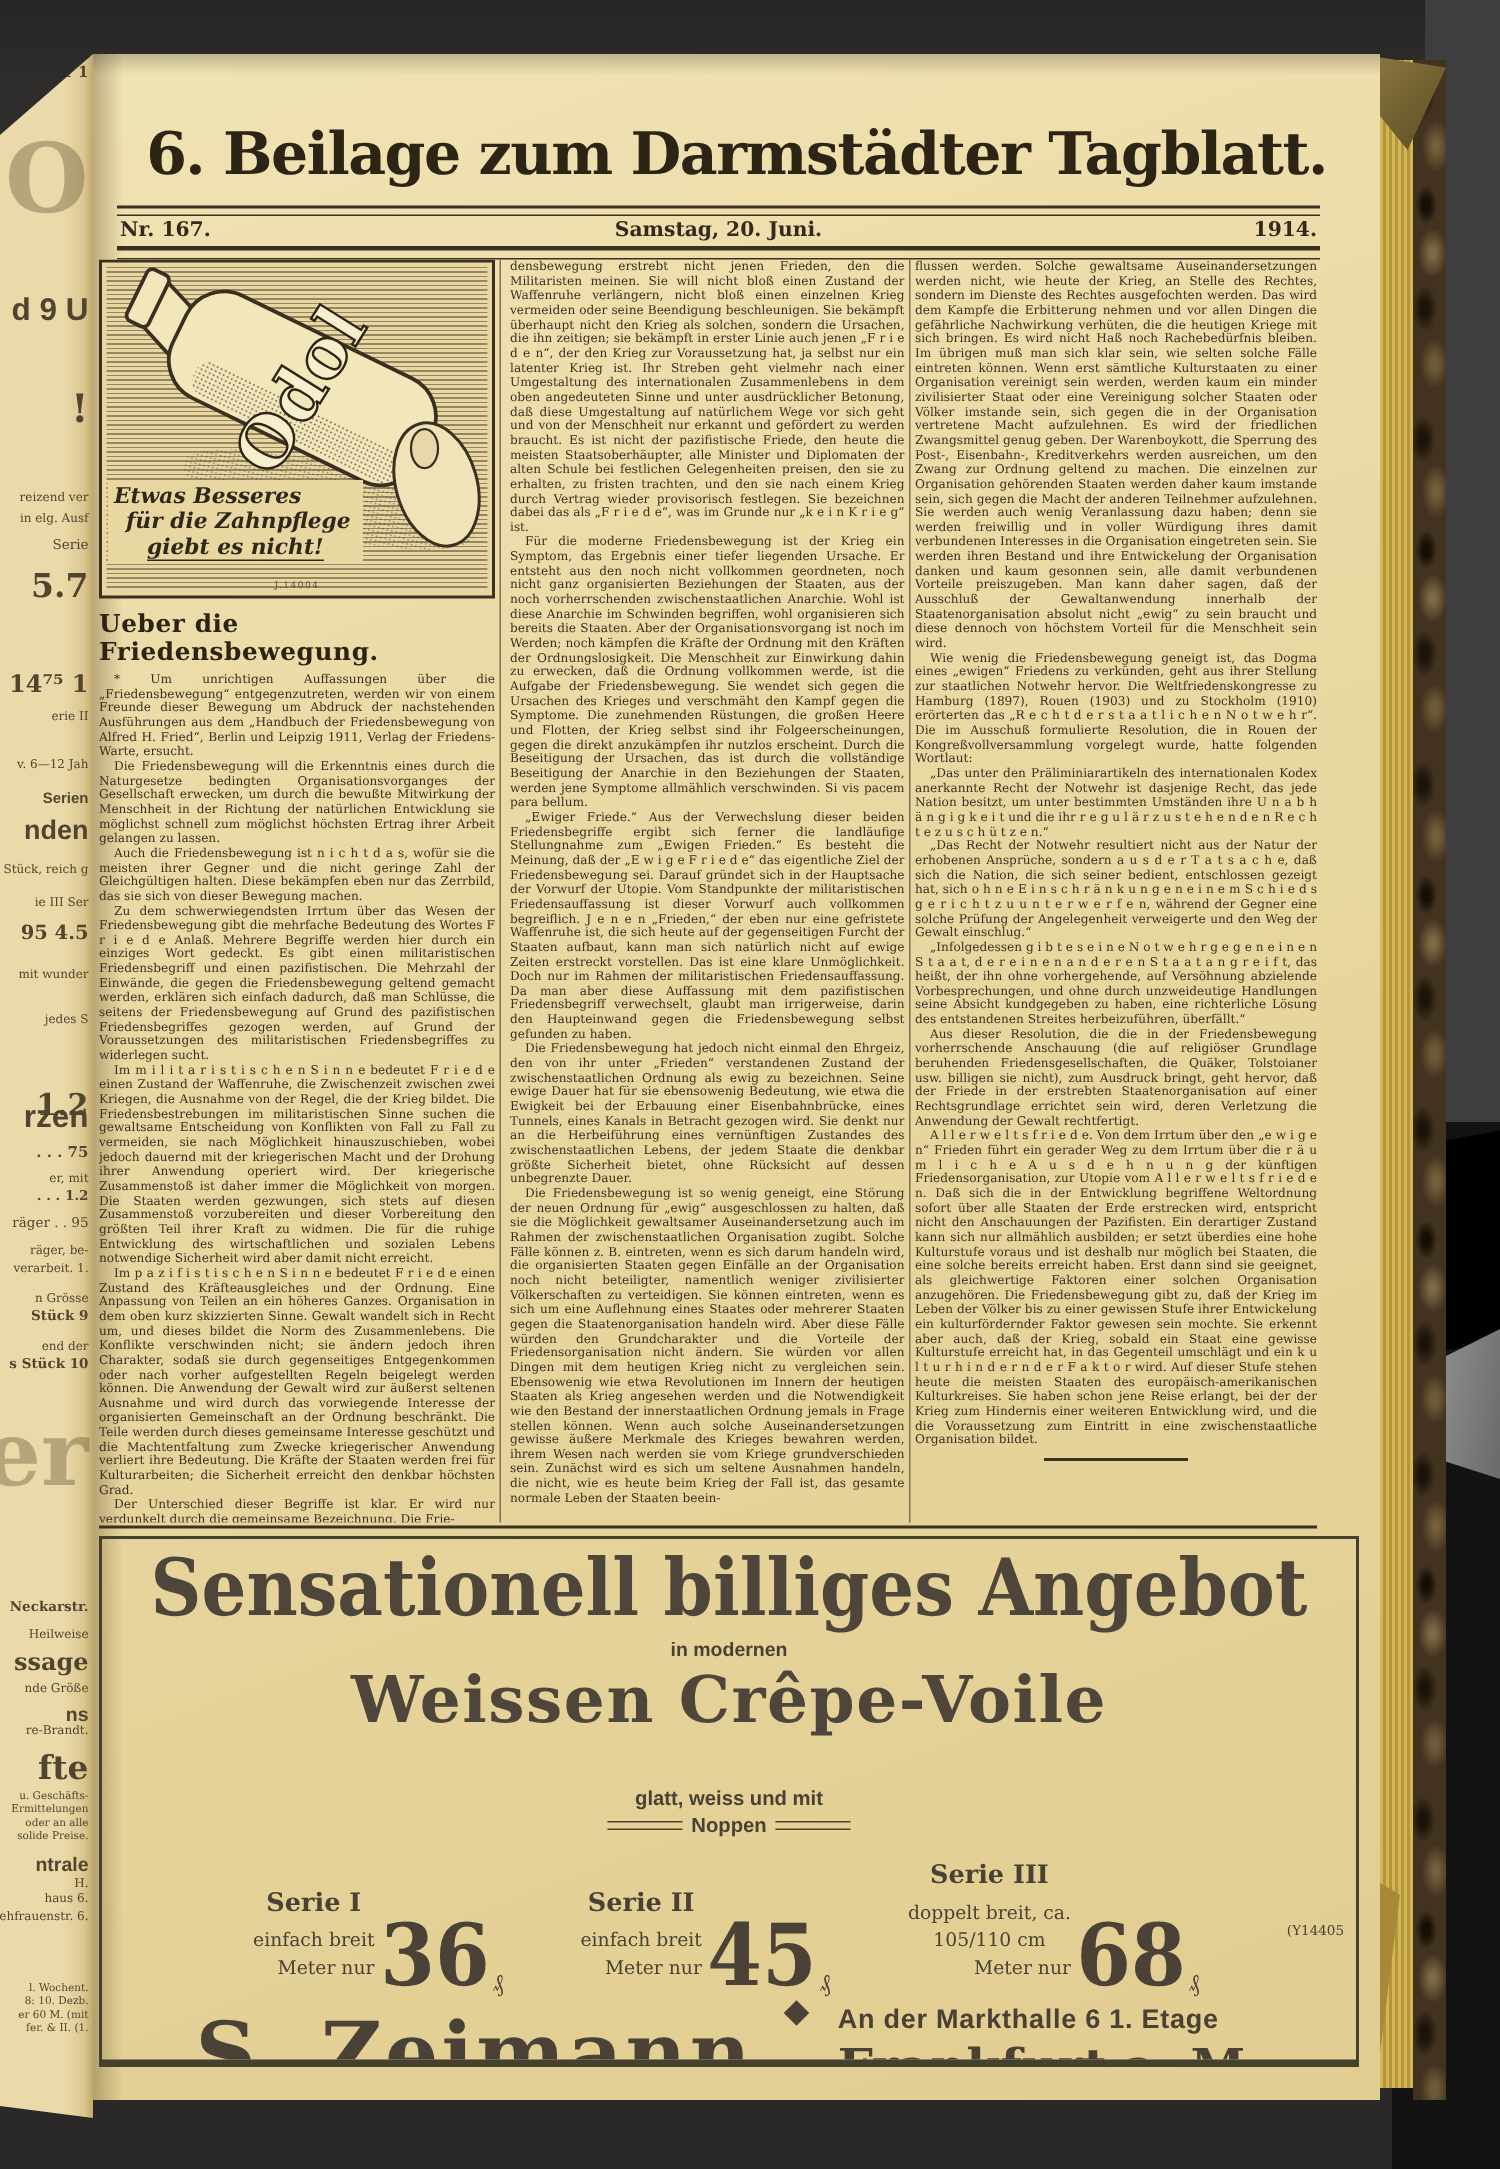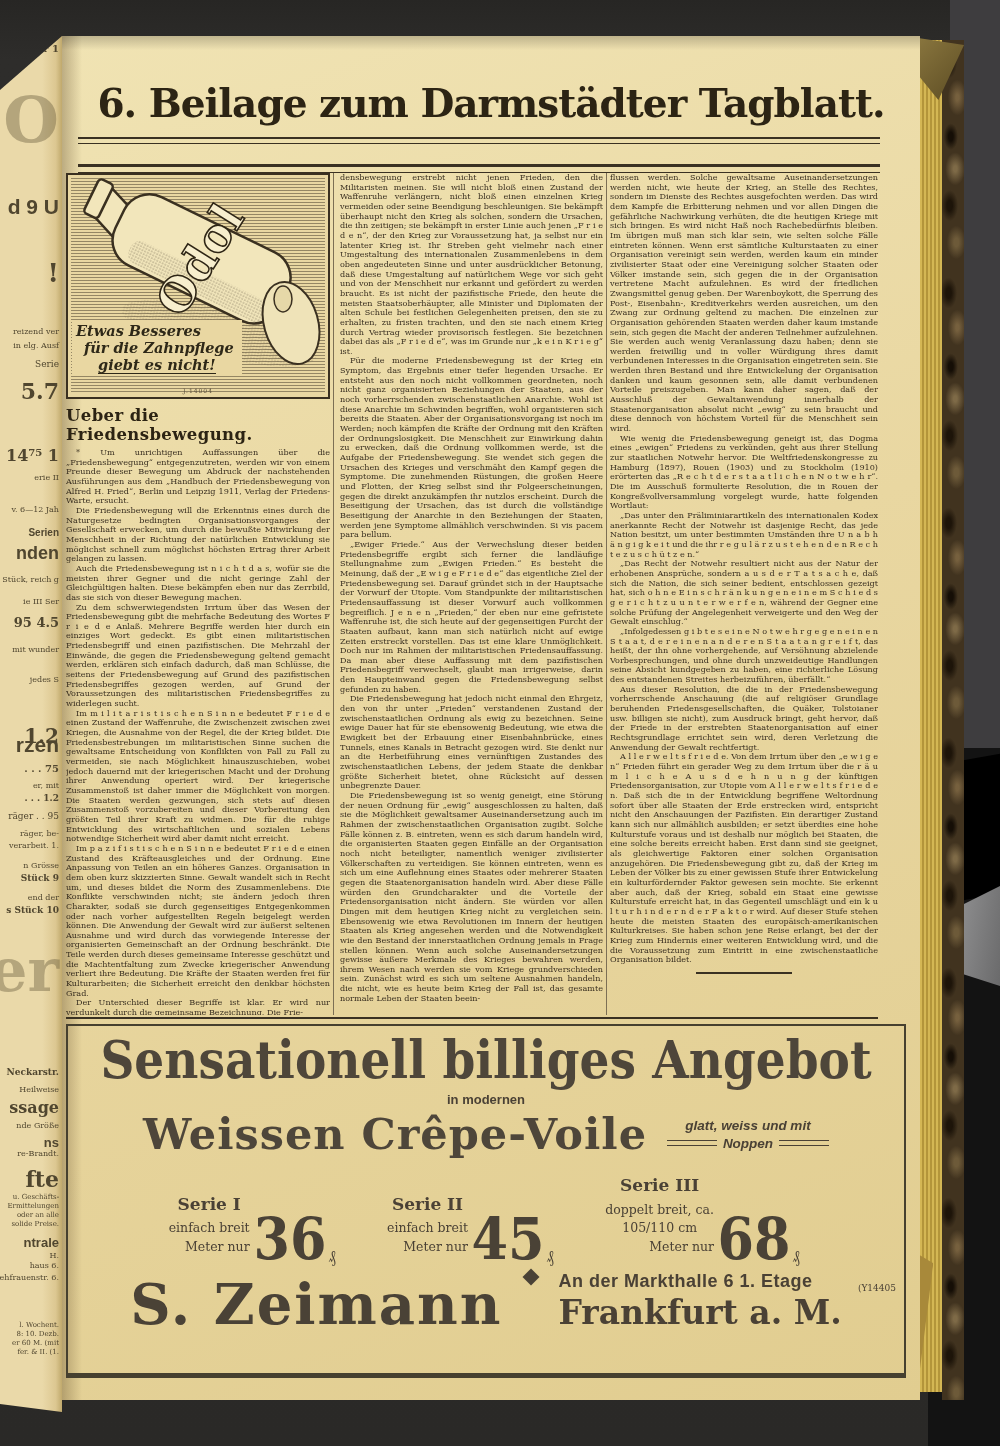--- a/index.html
+++ b/index.html
@@ -88,24 +88,24 @@
   .odol-code{position:absolute;left:0;bottom:3px;width:100%;text-align:center;
              font-size:6px;letter-spacing:1px;color:#5a4f3c;}
 
   
   .hrule-above-ad{position:absolute;left:4px;width:812px;top:981px;height:2px;background:#3a3122;}
   .bottom-ad{position:absolute;left:4px;top:988px;width:840px;height:354px;box-sizing:border-box;
              border:2px solid #46402f;border-bottom-width:5px;text-align:center;
              color:#4a4135;overflow:hidden;}
   .ad-headline{margin-top:6px;font-size:47px;font-weight:bold;transform:scaleY(1.12);color:#4e463a;}
   .ad-sub{margin-top:5px;font-size:13px;font-weight:bold;font-family:"Liberation Sans",sans-serif;}
-  .ad-product-row{display:flex;align-items:center;justify-content:center;gap:20px;margin-top:2px;}
+  .ad-product-row{display:flex;align-items:center;justify-content:center;gap:32px;margin-top:2px;flex-direction:column;}
   .ad-product{font-size:43px;font-weight:bold;letter-spacing:1px;color:#4e463a;}
   .ad-note{display:flex;flex-direction:column;font-family:"Liberation Sans",sans-serif;
-           font-weight:bold;font-size:13.5px;width:162px;gap:3px;font-style:italic;}
+           font-weight:bold;font-size:13.5px;width:162px;gap:3px;}
   .n2{display:flex;align-items:center;gap:6px;justify-content:center;}
   .dr{flex:1;height:4px;border-top:1px solid #4a4135;border-bottom:1px solid #4a4135;}
   .ad-series{display:flex;justify-content:center;gap:48px;align-items:flex-end;margin-top:14px;}
   .sgroup{display:flex;align-items:flex-end;}
   .slabels{display:flex;flex-direction:column;justify-content:flex-end;font-size:12.5px;
            padding-bottom:6px;line-height:1.5;}
   .sname{font-size:17px;font-weight:bold;margin-bottom:2px;}
   .smeter{text-align:right;}
   .sprice{font-size:57px;font-weight:bold;line-height:.82;display:flex;align-items:flex-end;
           transform:scaleX(.92);color:#4a4236;}
@@ -184,20 +184,25 @@
 <div class="fore-edge"></div>
 <div class="marble"></div>
 <div class="gold-corner"></div>
 <div class="gold-tear1"></div>
 <div class="gold-tear2"></div>
 
 <div class="main-page">
 
   <div class="masthead">6. Beilage zum Darmstädter Tagblatt.</div>
   <div class="rule-a"></div>
+  <div class="daterow">
+    <span class="dl">Nr. 167.</span>
+    <span class="dc">Samstag, 20. Juni.</span>
+    <span class="dr2">1914.</span>
+  </div>
   <div class="rule-b"></div>
 
   <div class="col col1">
     <div class="odol-box">
       <div class="hatch"></div>
       <svg class="odol-svg" viewBox="0 0 258 200" preserveAspectRatio="xMidYMid meet">
         <defs>
           <pattern id="dots" width="3" height="3" patternUnits="userSpaceOnUse">
             <circle cx="1" cy="1" r="0.6" fill="#4a4030"></circle>
           </pattern>

